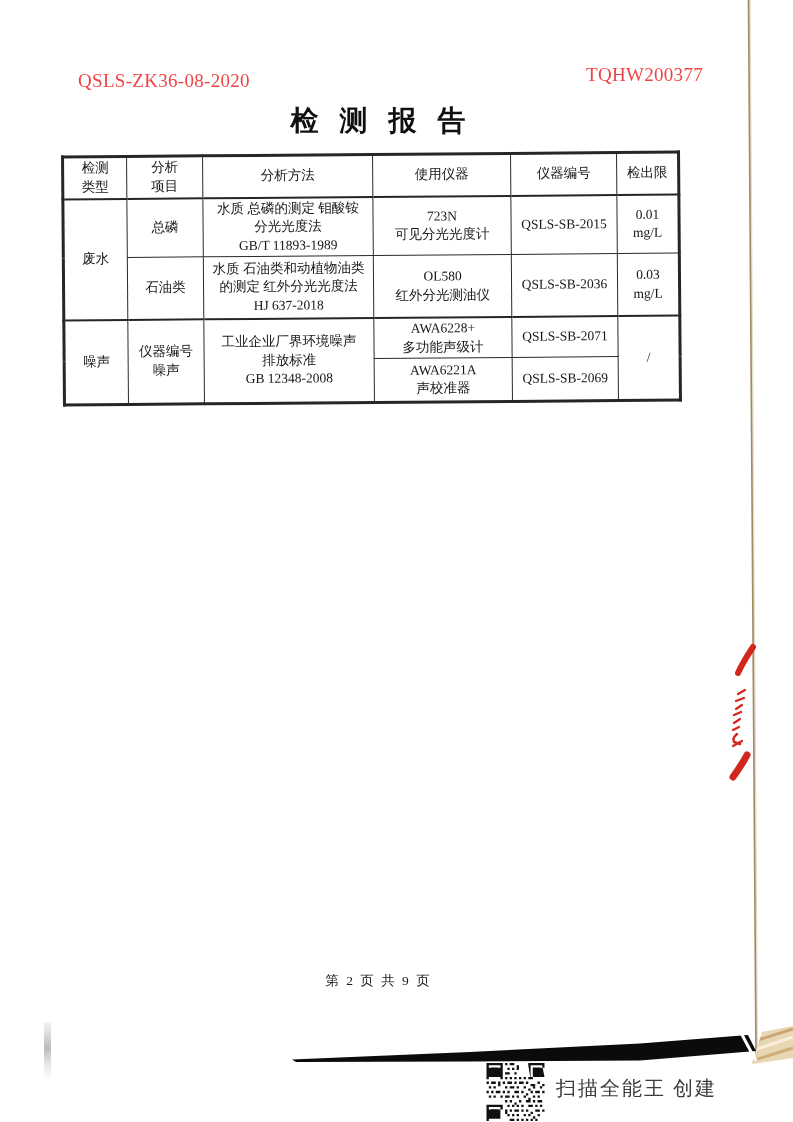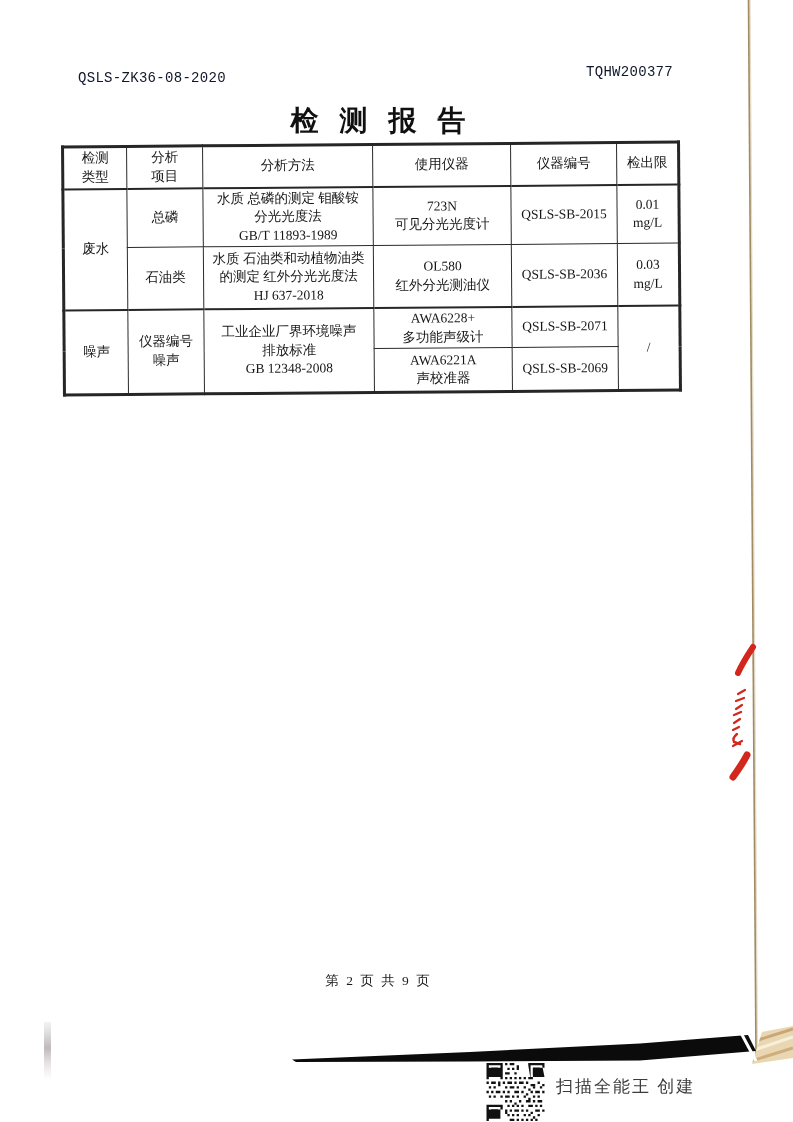--- a/index.html
+++ b/index.html
@@ -2,29 +2,29 @@
 <html><head>
 <meta charset="utf-8">
 <style>
   html,body{margin:0;padding:0;}
   body{
     width:793px;height:1122px;position:relative;overflow:hidden;
     background:#ffffff;color:#1f1f1f;
     font-family:"Liberation Serif","DejaVu Serif",serif;
   }
   .abs{position:absolute;}
-  .doc-no{font-size:14px;letter-spacing:0.3px;color:#0f172a;font-family:Liberation Mono, monospace;}
+  .doc-no{font-size:19px;letter-spacing:0.3px;color:#ef4444;}
   .hdr-left{left:78px;top:70px;}
   .hdr-right{left:586px;top:64px;}
   .report-title{
     left:0;top:102px;width:100%;text-align:center;
     transform:translateX(-15px);
     font-size:28px;font-weight:700;letter-spacing:7px;color:#101010;
   }
-  .table-wrap{left:62px;top:143px;font-family:Liberation Serif, serif;}
+  .table-wrap{left:62px;top:153px;font-family:Liberation Serif, serif;}
   table.report{
     border-collapse:collapse;table-layout:fixed;width:616px;
     transform:rotate(-0.45deg);
     border:3px solid #262626;
   }
   table.report td{
     border:1.5px solid #2a2a2a;
     text-align:center;vertical-align:middle;
     font-size:13.5px;line-height:1.38;
     padding:1px 2px;white-space:pre-line;color:#161616;
@@ -36,21 +36,21 @@
   tr.row-b1{height:40px;}
   tr.row-b2{height:44px;}
   tr.section-top td{border-top:2.4px solid #262626;}
   .footer-page{
     left:0;top:972px;width:100%;text-align:center;
     transform:translateX(-18px);
     font-size:13.5px;letter-spacing:2px;color:#1a1a1a;
   }
   .scan-label{
     left:556px;top:1075px;
-    font-size:17px;letter-spacing:2px;color:#3c3c3c;
+    font-size:20px;letter-spacing:2px;color:#3c3c3c;
   }
   .qr{left:486px;top:1063px;width:59px;height:58px;}
   .artifacts{left:0;top:0;width:793px;height:1122px;pointer-events:none;}
 </style>
 </head>
 <body>
 
 <div class="abs doc-no hdr-left">QSLS-ZK36-08-2020</div>
 <div class="abs doc-no hdr-right">TQHW200377</div>
 

